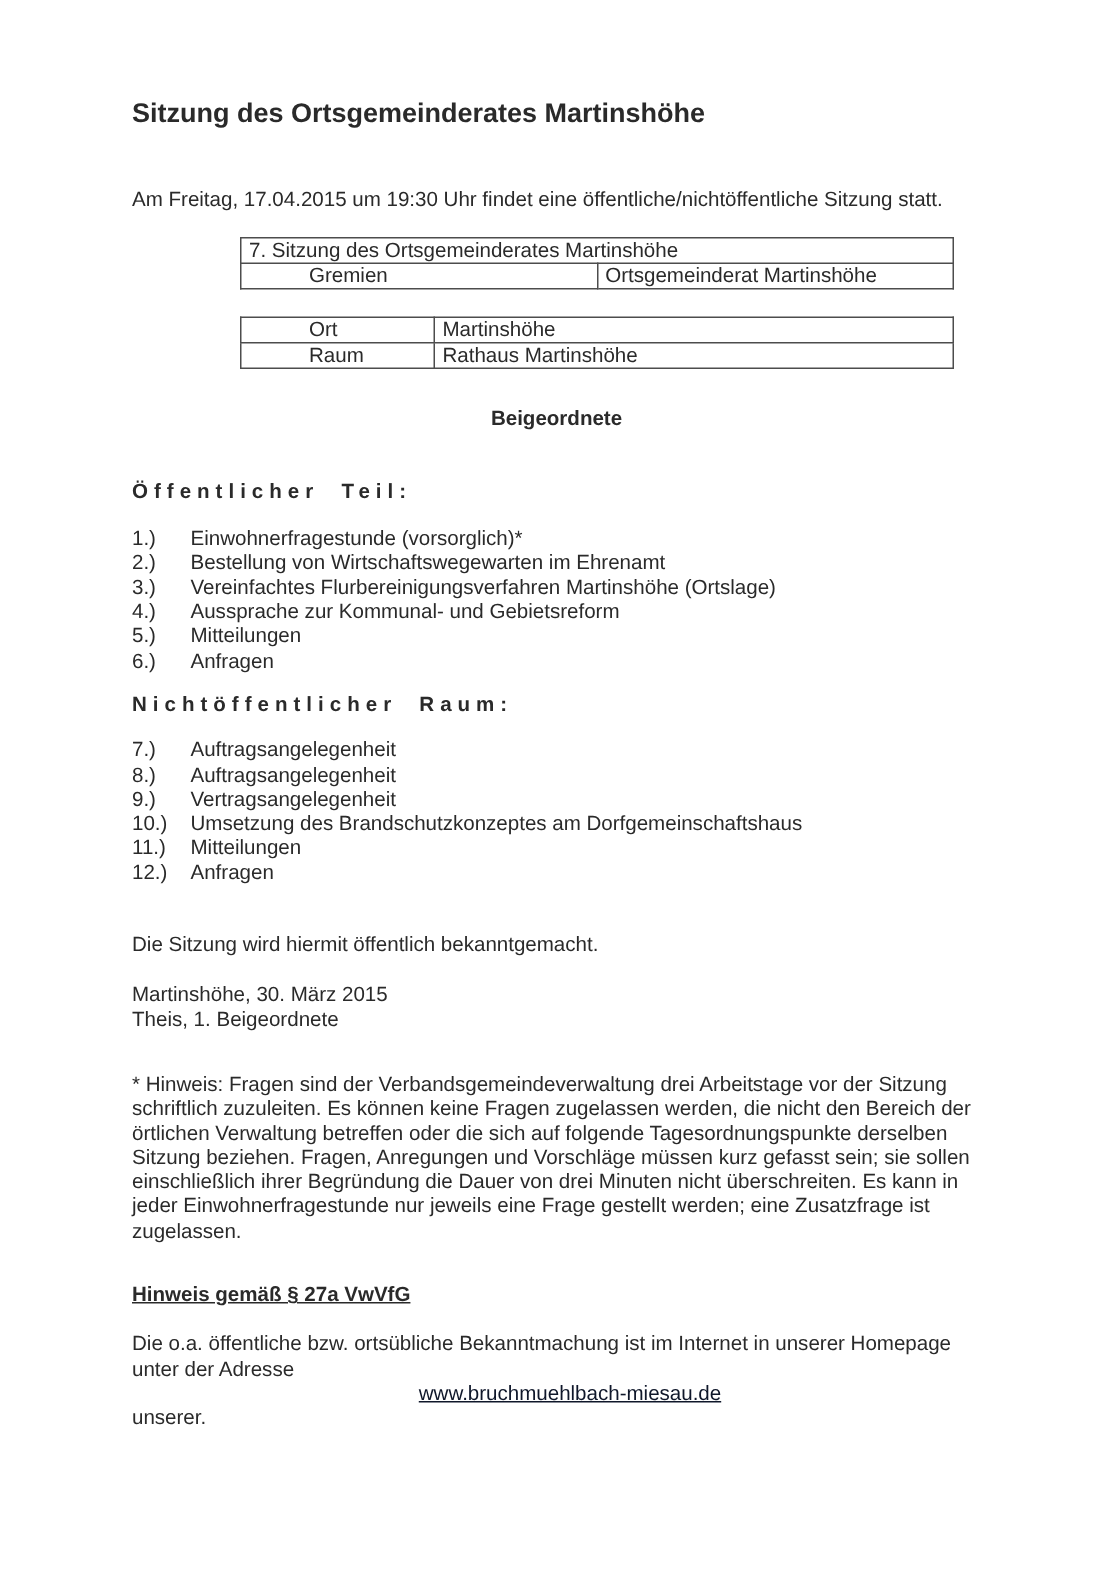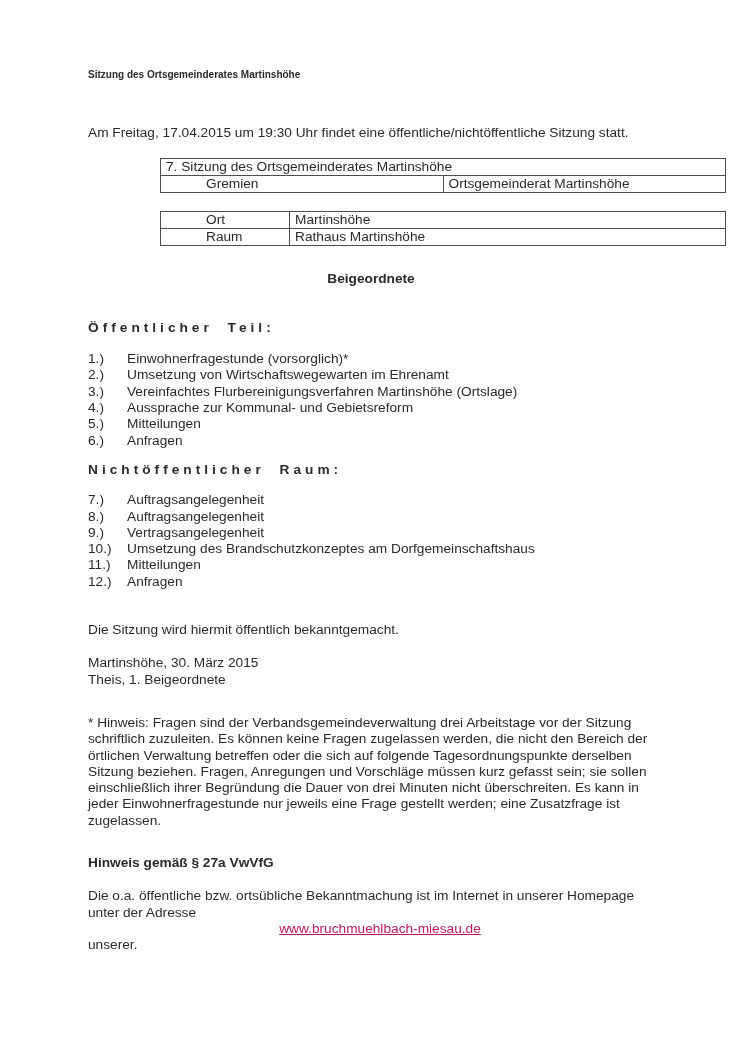--- a/index.html
+++ b/index.html
@@ -17,30 +17,30 @@
     padding: 67px 88px 0 88px;
     font-family: "Liberation Sans", sans-serif;
     font-size: 13.7px;
     line-height: 16.3px;
     color: #2a2a2a;
     overflow: hidden;
   }
   .doc-title {
     font-weight: bold;
     margin: 0;
-    font-size: 10px;
+    font-size: 18px;
   }
   .intro {
     margin-top: 42px;
     white-space: nowrap;
   }
   table.info-table {
     border-collapse: collapse;
     margin-left: 72px;
-    width: 566px;
+    width: 476px;
     table-layout: fixed;
   }
   table.tbl-meeting { margin-top: 16px; }
   table.tbl-location { margin-top: 18px; }
   table.info-table td {
     border: 1px solid #4d4d4d;
     padding: 0 5px;
     height: 16px;
     line-height: 15px;
     vertical-align: middle;
@@ -76,32 +76,33 @@
   .announcement { margin-top: 32px; }
   .signature-block { margin-top: 17px; white-space: pre-line; }
   .footnote {
     margin-top: 27px;
     width: 600px;
     white-space: pre-line;
   }
   .notice-heading {
     margin-top: 26px;
     font-weight: bold;
+    text-decoration: underline;
   }
   .notice-body {
     margin-top: 17px;
     width: 600px;
     white-space: pre-line;
   }
   .link-line {
     width: 584px;
     text-align: center;
   }
   .homepage-link {
-    color: #be185d;
+    color: #0f172a;
     text-decoration: underline;
     cursor: pointer;
   }
   .notice-closing { margin-top: 0; }
 </style>
 </head>
 <body>
 
 <div class="page">
 
@@ -138,21 +139,21 @@
 
   <div class="section-heading public">Öffentlicher Teil:</div>
 
   <div class="agenda-list">
     <div class="agenda-item">
       <span class="num">1.)</span>
       <span class="itm-text">Einwohnerfragestunde (vorsorglich)*</span>
     </div>
     <div class="agenda-item">
       <span class="num">2.)</span>
-      <span class="itm-text">Umsetzung von Wirtschaftswegewarten im Ehrenamt</span>
+      <span class="itm-text">Bestellung von Wirtschaftswegewarten im Ehrenamt</span>
     </div>
     <div class="agenda-item">
       <span class="num">3.)</span>
       <span class="itm-text">Vereinfachtes Flurbereinigungsverfahren Martinshöhe (Ortslage)</span>
     </div>
     <div class="agenda-item">
       <span class="num">4.)</span>
       <span class="itm-text">Aussprache zur Kommunal- und Gebietsreform</span>
     </div>
     <div class="agenda-item">

